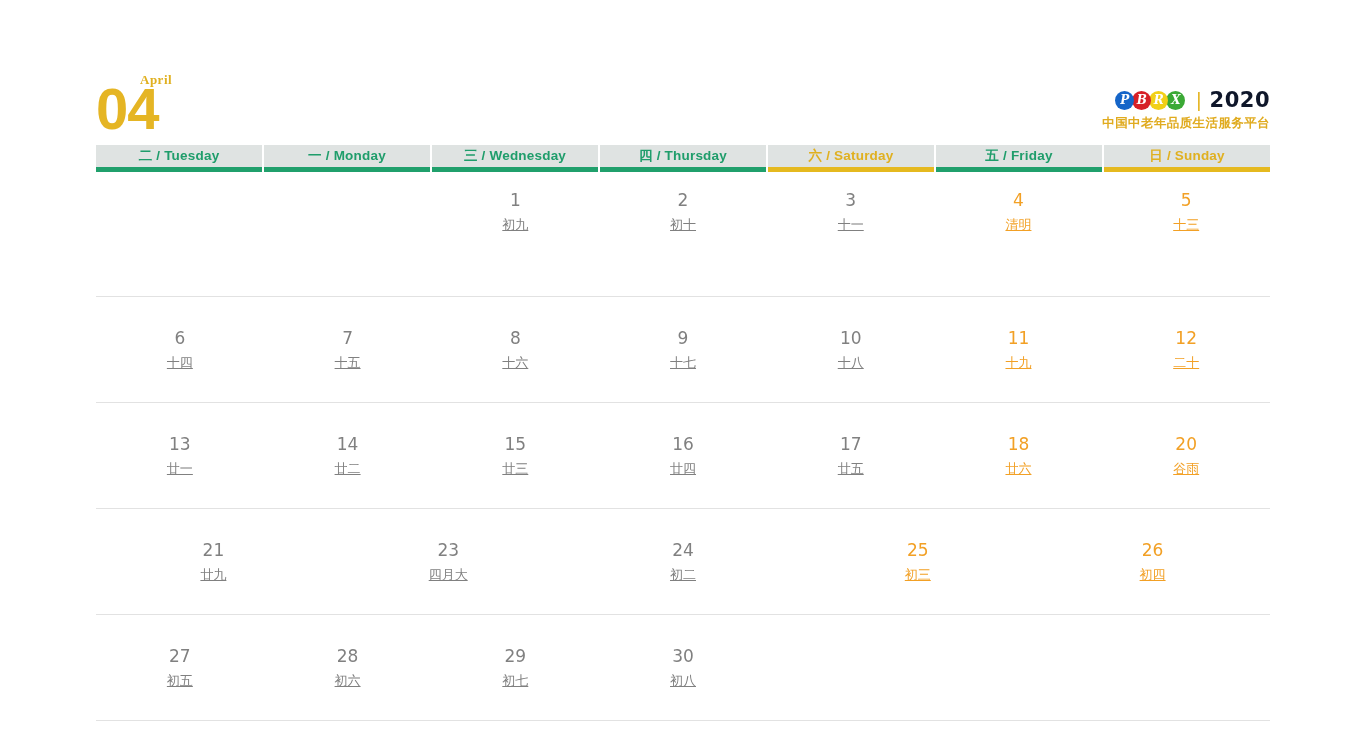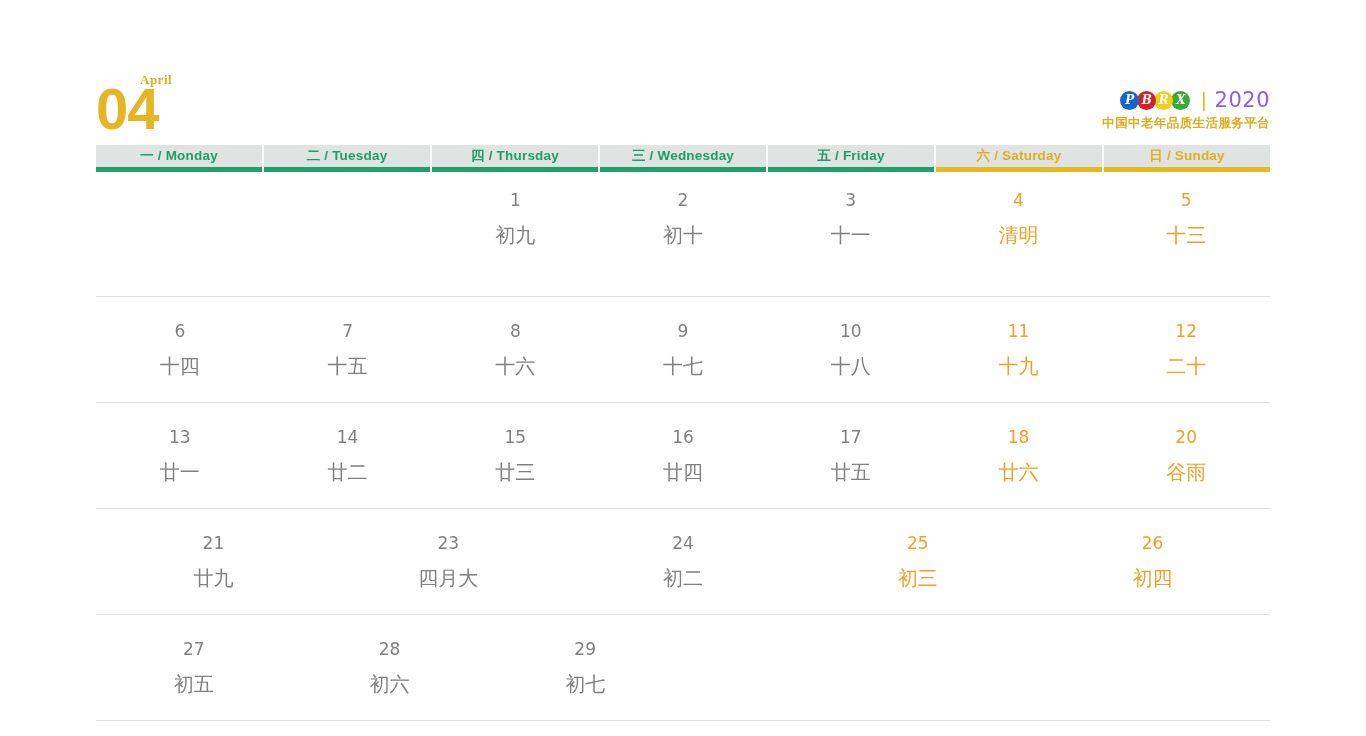--- a/index.html
+++ b/index.html
@@ -33,21 +33,21 @@
   .logo-dots { display:flex; align-items:center; }
   .dot {
     width:19px; height:19px; border-radius:50%;
     display:flex; align-items:center; justify-content:center;
     color:#fff; font-size:12px; font-style:italic; font-weight:bold;
     font-family:"DejaVu Serif","Liberation Serif",serif;
     margin-right:-2px; position:relative;
   }
   .bar-sep { color:#e5b524; font-size:20px; font-weight:300; margin:0 2px 0 7px; }
   .brand-year {
-    color:#8b5cf6; font-size:21px; font-weight:normal; letter-spacing:.5px;
+    color:#0f172a; font-size:21px; font-weight:bold; letter-spacing:.5px;
     font-family:"DejaVu Sans","Liberation Sans",sans-serif;
   }
   .brand-tag {
     margin-top:3px; color:#e0ab1f; font-size:12.5px; font-weight:bold;
     letter-spacing:.4px; text-align:center;
   }
 
   
   .weekdays {
     position:absolute; left:96px; top:145px; width:1174px;
@@ -74,21 +74,21 @@
   .cell {
     flex:1; display:flex; flex-direction:column;
     align-items:center; justify-content:center;
   }
   .week:first-child .cell { padding-top:18px; justify-content:flex-start; }
   .day-num {
     font-size:17px; color:#808080; line-height:1.25;
     font-family:"DejaVu Sans","Liberation Sans",sans-serif;
   }
   .day-lunar {
-    font-size:20px; color:#808080; margin-top:12px; line-height:1.2;
+    font-size:13px; color:#808080; margin-top:6px; line-height:1.2;text-decoration:underline;
   }
   .cell.wknd .day-num, .cell.wknd .day-lunar { color:#f2a025; }
   .cell.empty { visibility:hidden; }
 </style>
 </head>
 <body>
 
 <div class="page">
 
   <div class="header">
@@ -109,43 +109,43 @@
         <span class="bar-sep">|</span>
         <span class="brand-year">2020</span>
       </div>
       <div class="brand-tag">中国中老年品质生活服务平台</div>
     </div>
 
   </div>
 
   <div class="weekdays" id="weekdays">
       <div class="wd work">
+        <div class="wd-label">二 / Tuesday</div>
+        <div class="wd-bar"></div>
+      </div>
+      <div class="wd work">
         <div class="wd-label">一 / Monday</div>
         <div class="wd-bar"></div>
       </div>
       <div class="wd work">
-        <div class="wd-label">二 / Tuesday</div>
+        <div class="wd-label">三 / Wednesday</div>
         <div class="wd-bar"></div>
       </div>
       <div class="wd work">
         <div class="wd-label">四 / Thursday</div>
-        <div class="wd-bar"></div>
-      </div>
-      <div class="wd work">
-        <div class="wd-label">三 / Wednesday</div>
-        <div class="wd-bar"></div>
-      </div>
-      <div class="wd work">
-        <div class="wd-label">五 / Friday</div>
         <div class="wd-bar"></div>
       </div>
       <div class="wd wknd">
         <div class="wd-label">六 / Saturday</div>
         <div class="wd-bar"></div>
       </div>
+      <div class="wd work">
+        <div class="wd-label">五 / Friday</div>
+        <div class="wd-bar"></div>
+      </div>
       <div class="wd wknd">
         <div class="wd-label">日 / Sunday</div>
         <div class="wd-bar"></div>
       </div>
     </div>
 
   <div class="grid" id="grid">
       <div class="week">
         <div class="cell empty">
           <div class="day-num"></div>
@@ -264,20 +264,24 @@
           <div class="day-lunar">初五</div>
         </div>
         <div class="cell">
           <div class="day-num">28</div>
           <div class="day-lunar">初六</div>
         </div>
         <div class="cell">
           <div class="day-num">29</div>
           <div class="day-lunar">初七</div>
         </div>
+        <div class="cell">
+          <div class="day-num">30</div>
+          <div class="day-lunar">初八</div>
+        </div>
         <div class="cell empty">
           <div class="day-num"></div>
           <div class="day-lunar"></div>
         </div>
         <div class="cell wknd empty">
           <div class="day-num"></div>
           <div class="day-lunar"></div>
         </div>
         <div class="cell wknd empty">
           <div class="day-num"></div>

